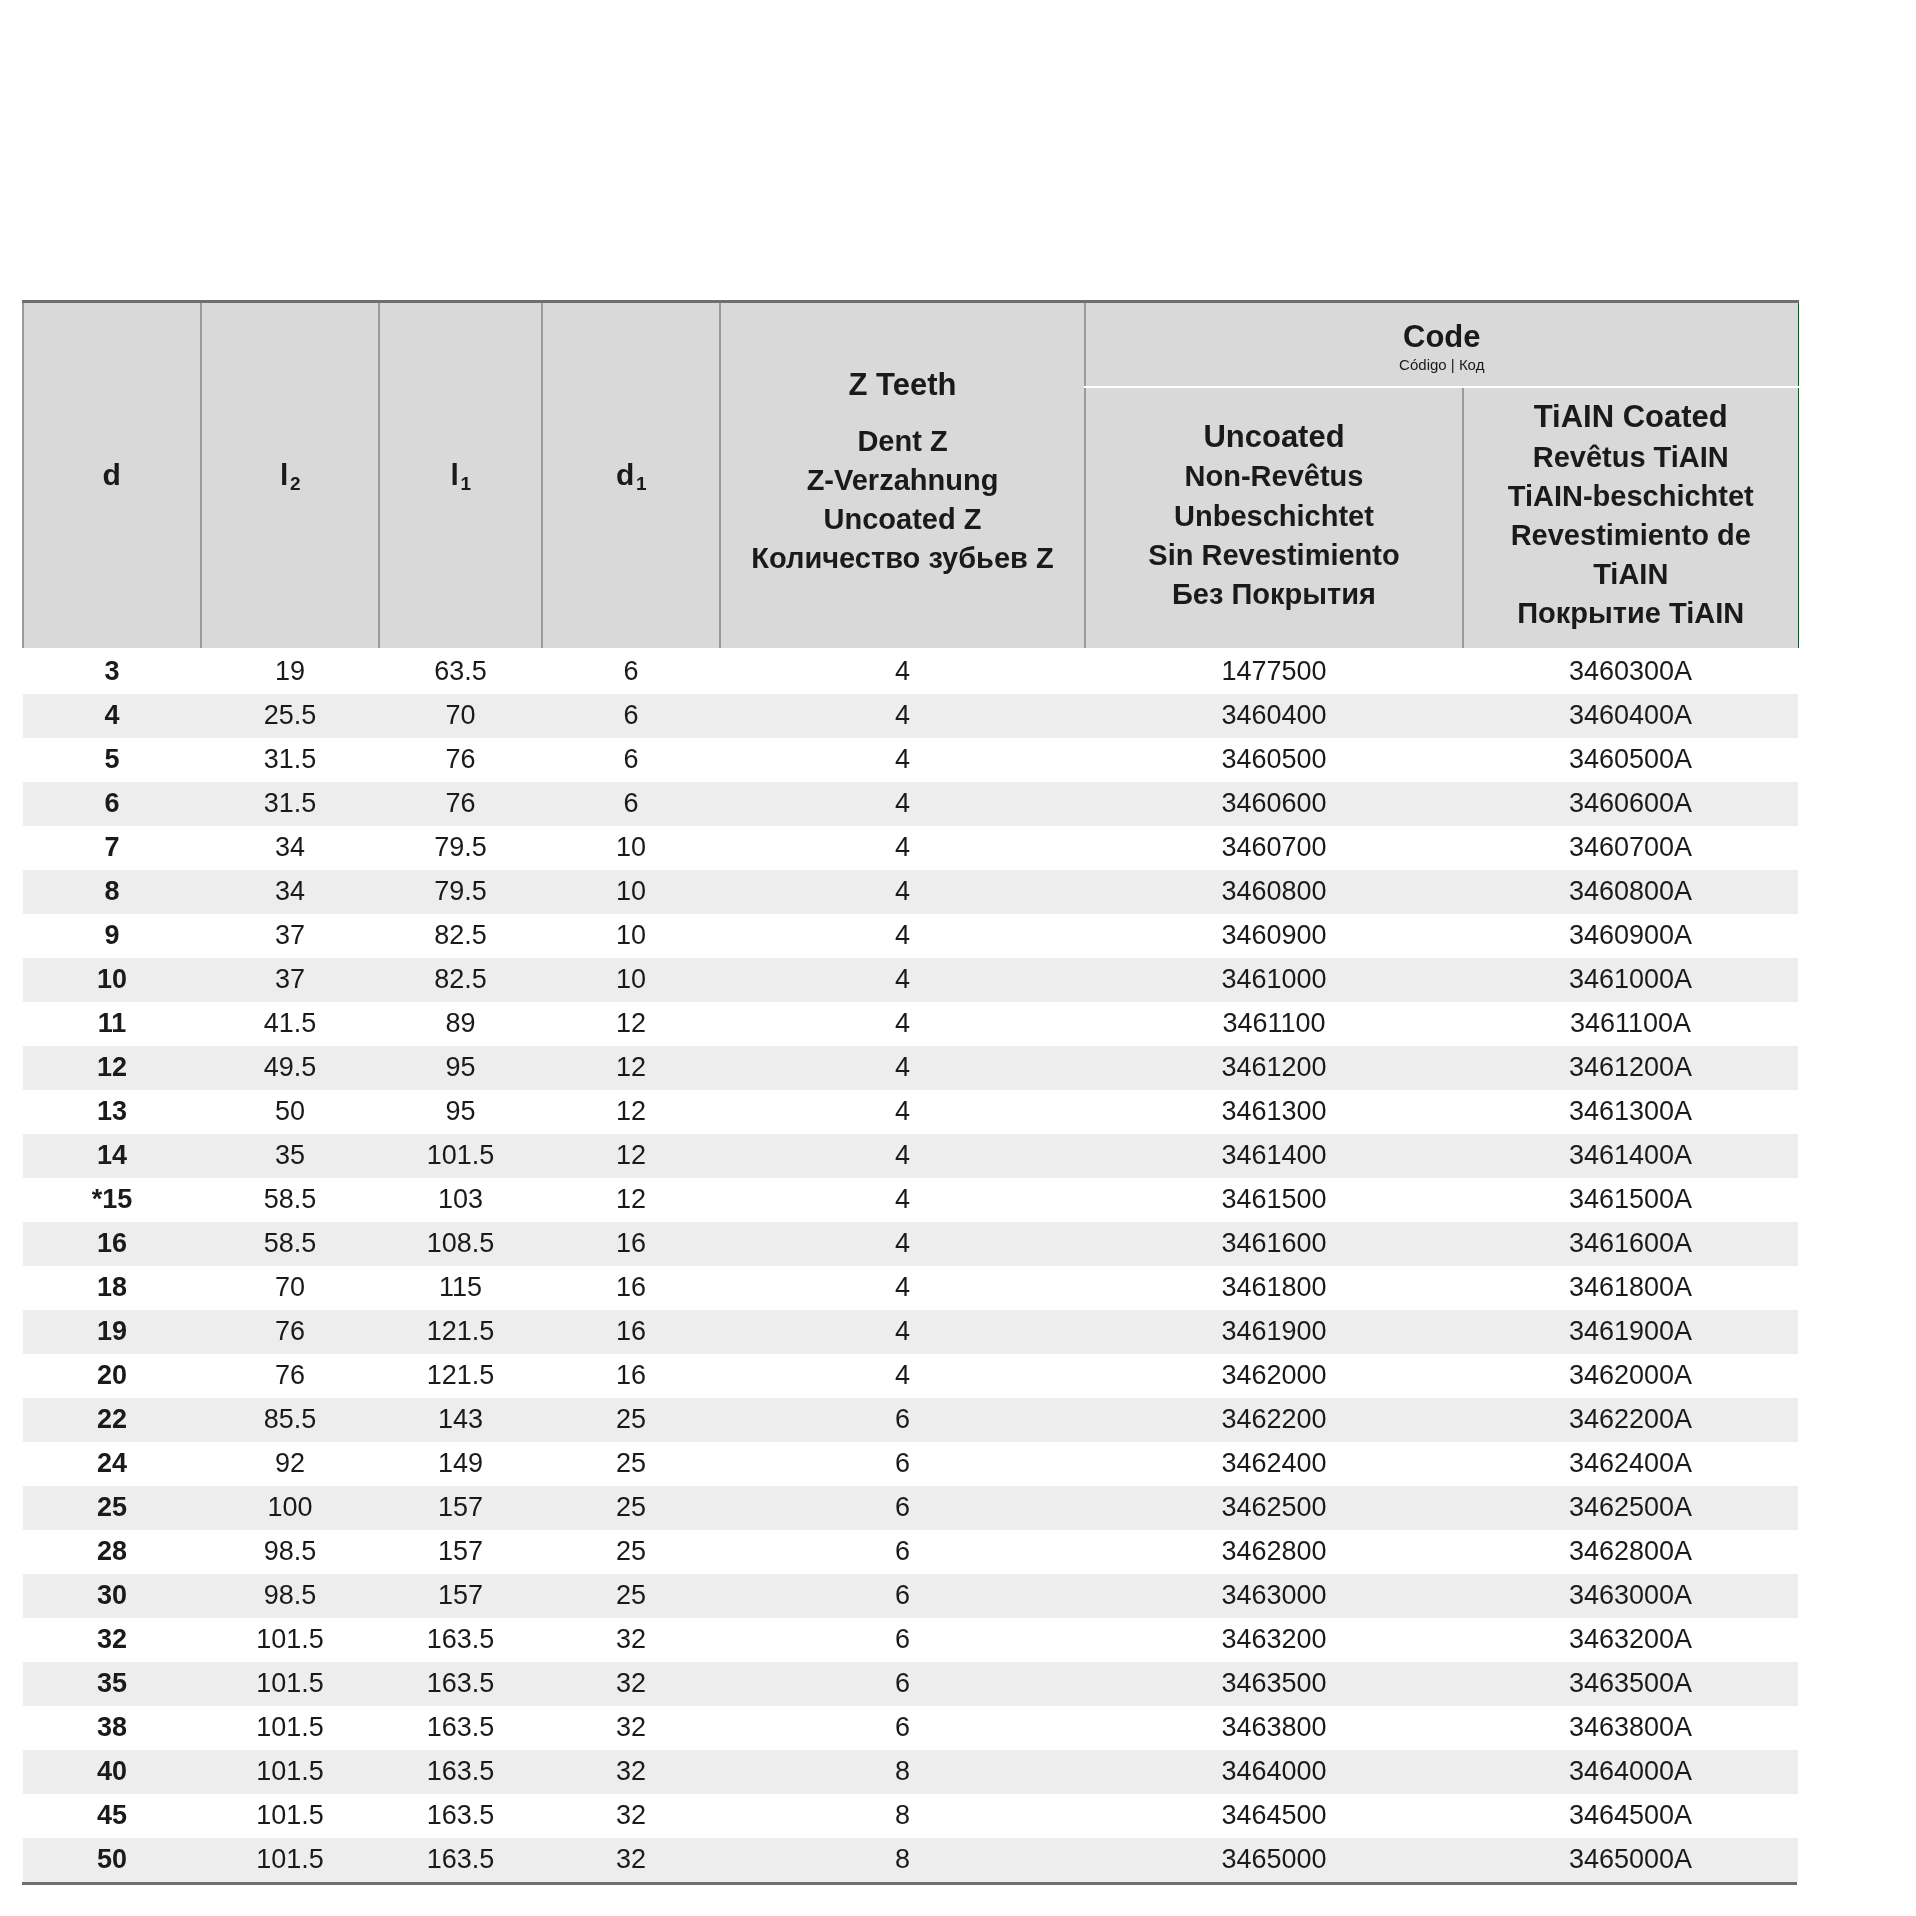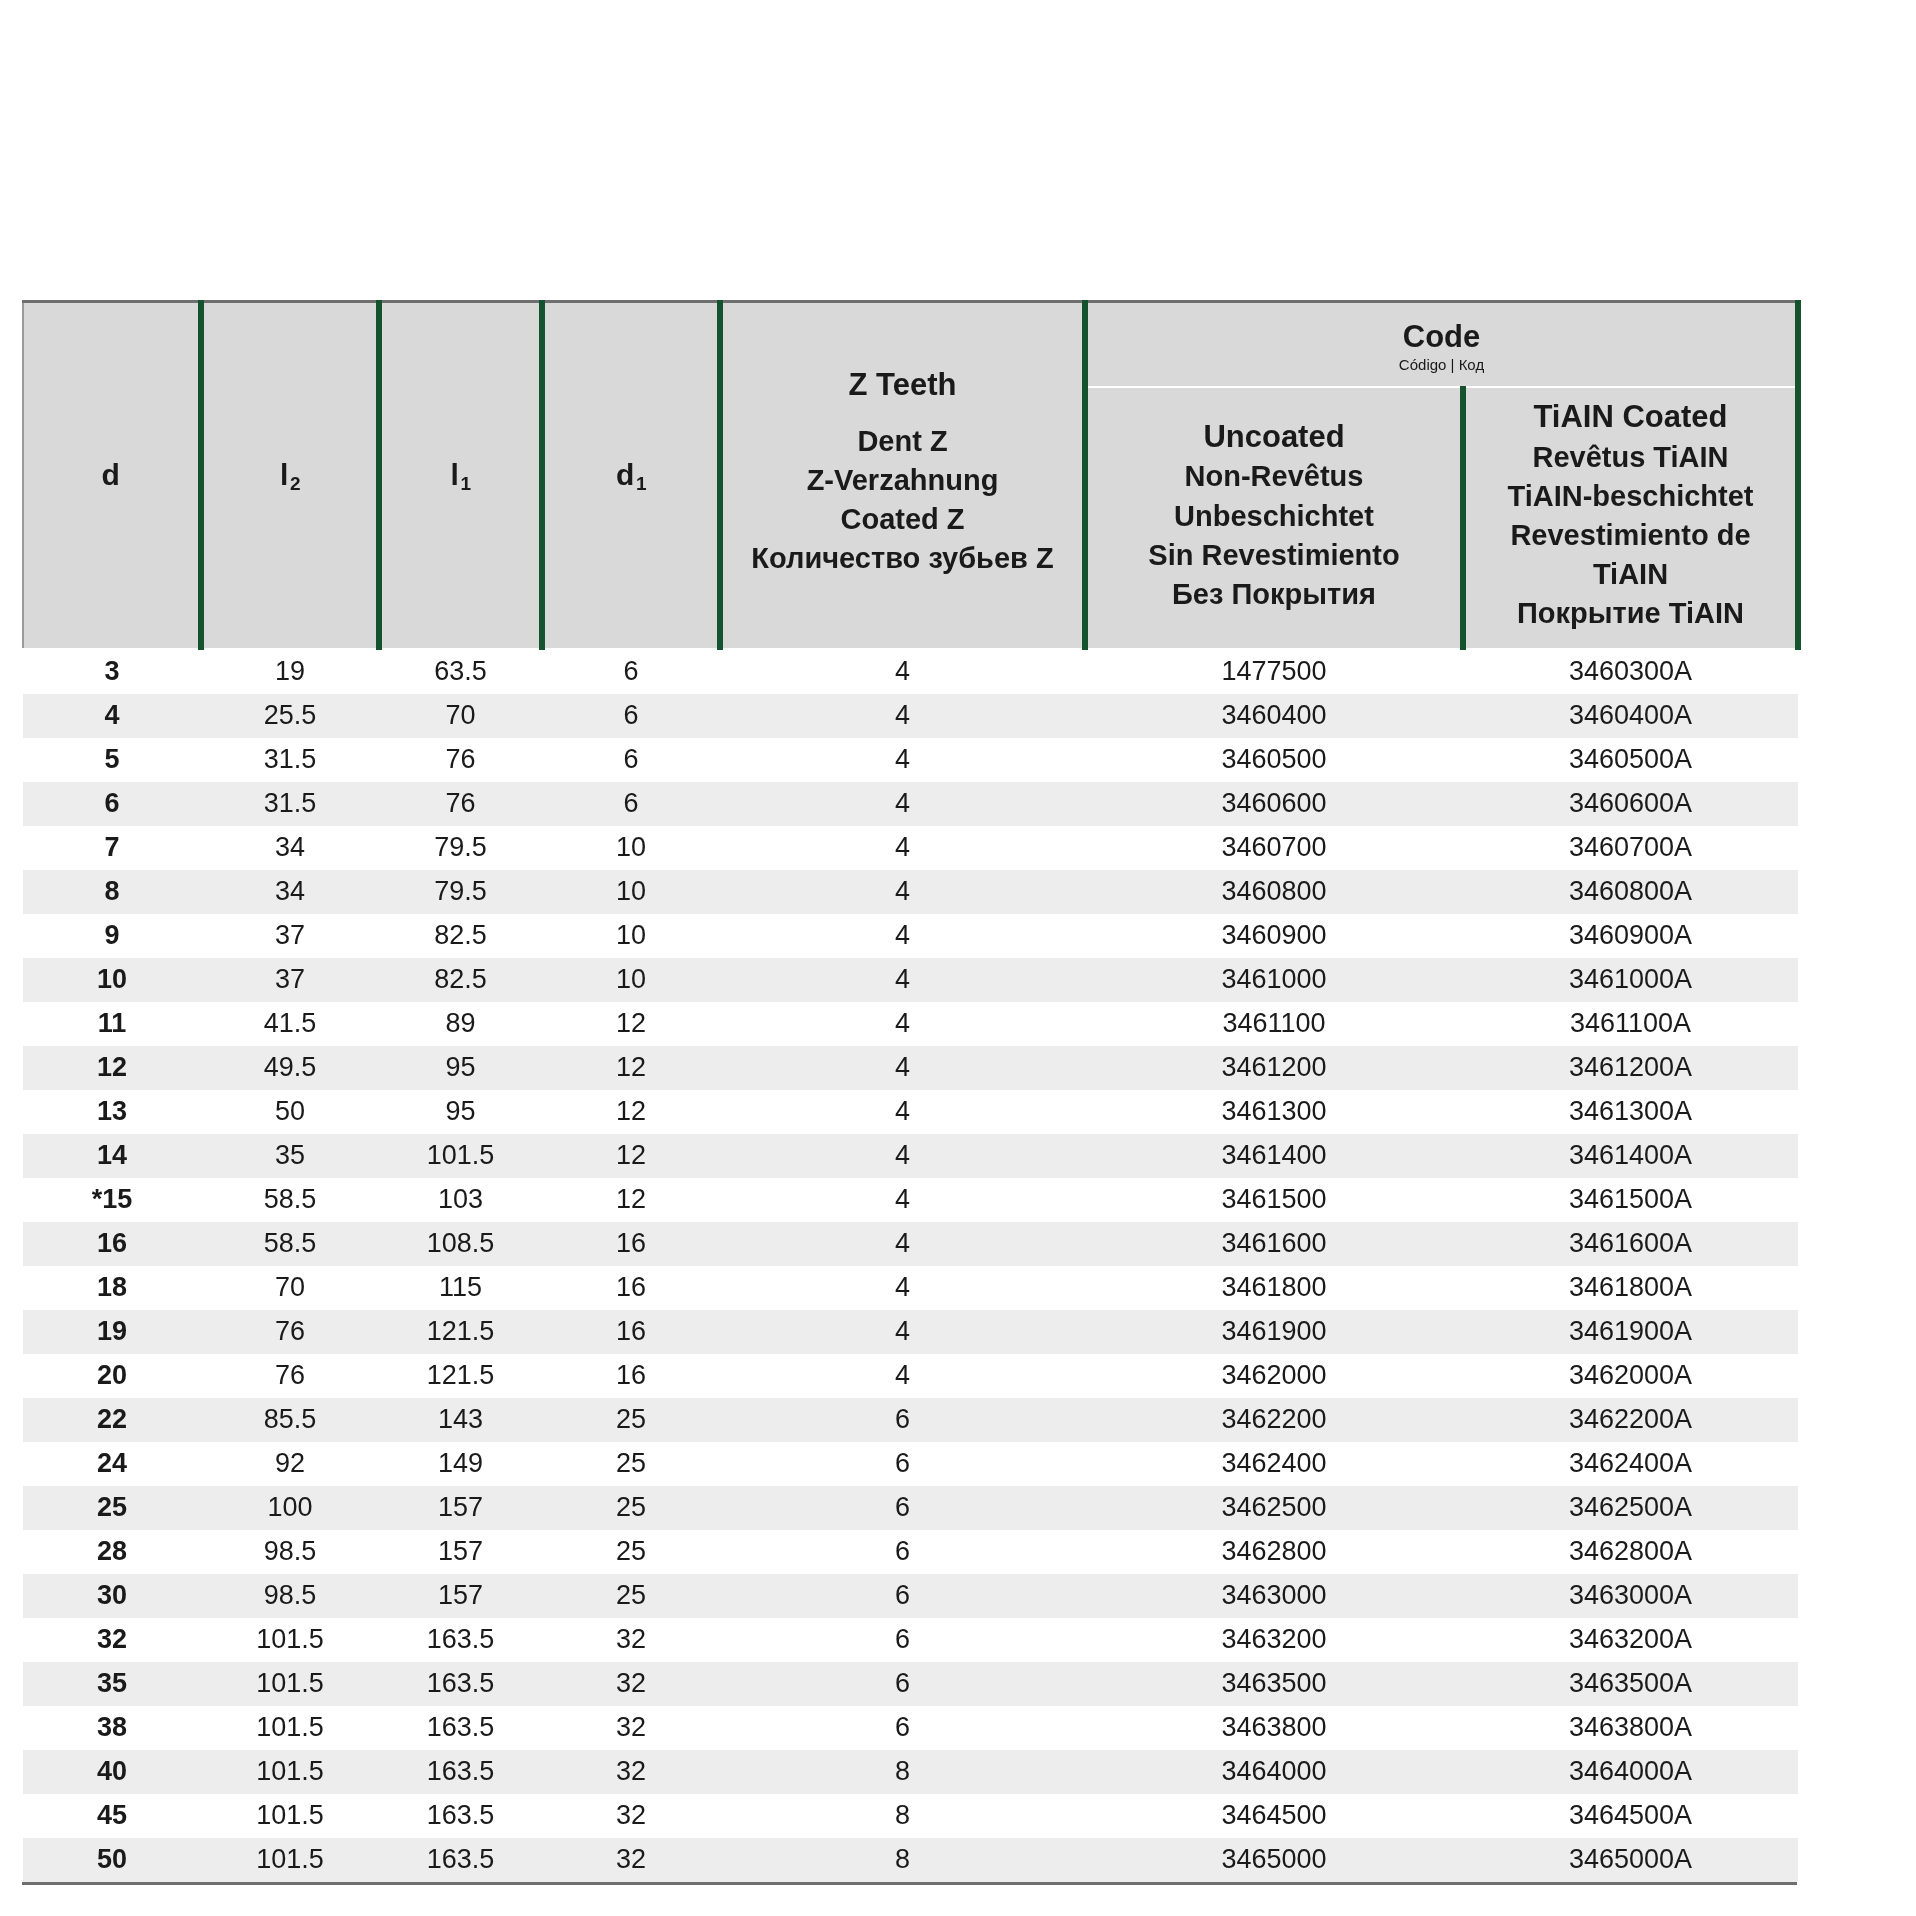--- a/index.html
+++ b/index.html
@@ -44,21 +44,21 @@
     background: #d9d9d9;
     border: 2px solid #ffffff;
     color: #1a1a1a;
     font-weight: bold;
     vertical-align: middle;
     text-align: center;
     padding: 0;
   }
   thead th.side {
     border-left: 2px solid #9a9a9a;
-    border-right: 6px solid #14532d;
+    border-right: 1px solid #14532d;
   }
   .hdr-outline {
     border-top: 3px solid #6f6f6f;
   }
   th .sym {
     font-size: 30px;
     font-weight: bold;
     letter-spacing: .5px;
   }
   th .sym sub {
@@ -140,21 +140,21 @@
             <span class="sym"><span>l</span><sub>1</sub></span>
           </th>
           <th rowspan="2" class="side">
             <span class="sym"><span>d</span><sub>1</sub></span>
           </th>
           <th rowspan="2" class="side">
             <div class="z-block">
               <div class="maintitle">Z Teeth</div>
               <div class="subtitle">Dent Z</div>
               <div class="subtitle">Z-Verzahnung</div>
-              <div class="subtitle">Coated Z</div>
+              <div class="subtitle">Uncoated Z</div>
               <div class="subtitle">Количество зубьев Z</div>
             </div>
           </th>
           <th colspan="2" class="side">
             <div class="code-block">
               <div class="codetitle">Code</div>
               <div class="codesub">Código | Код</div>
             </div>
           </th>
         </tr>

